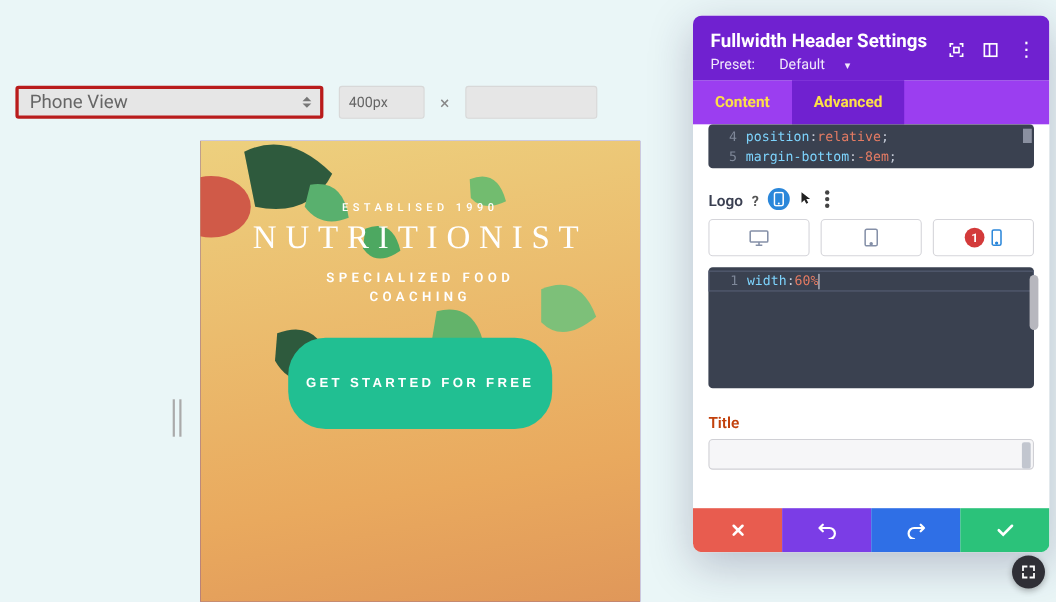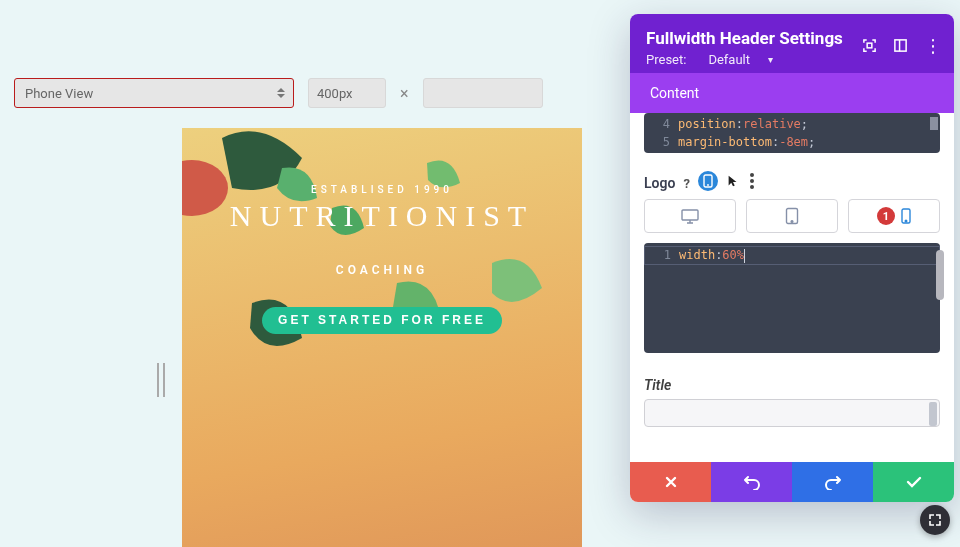--- a/index.html
+++ b/index.html
@@ -17,27 +17,27 @@
     top: 78px;
     left: 14px;
     display: flex;
     gap: 14px;
     align-items: center;
   }
   .select-box {
     position: relative;
     height: 30px;
     background: #e6e6e6;
-    border: 1px solid #b91c1c;
+    border: 3px solid #b91c1c;
     border-radius: 3px;
     display: flex;
     align-items: center;
     padding: 0 26px 0 10px;
     color: #666;
-    font-size: 13px;
+    font-size: 17px;
     cursor: pointer;
   }
   .select-caret {
     position: absolute;
     right: 8px;
     display: flex;
     flex-direction: column;
     gap: 0;
   }
   .caret-up, .caret-down {
@@ -122,21 +122,21 @@
     font-size: 12px;
     color: #fff;
     font-weight: 600;
     text-align: center;
     line-height: 1.5;
     z-index: 2;
   }
   .btn-primary {
     margin-top: 28px;
     width: 240px;
-    padding: 4px 10px;
+    padding: 32px 10px;
     border-radius: 34px;
     background: #21bf92;
     color: #fff;
     border: none;
     letter-spacing: 3px;
     font-size: 12px;
     font-weight: 700;
     line-height: 1.6;
     text-align: center;
     z-index: 2;
@@ -197,22 +197,22 @@
   .header-icons svg { display:block; }
   .header-icons .dots { font-size: 18px; line-height: 0; }
   .tabs {
     display: flex;
     background: #9b3ef0;
   }
   .tab {
     flex: 0 0 auto;
     padding: 12px 20px;
     font-size: 14px;
-    font-weight: 400;
-    color: #ffffff;
+    font-weight: 700;
+    color: #fde047;
     cursor: pointer;
   }
   .tab.active { background: #7021d0; }
   .panel-body {
     flex: 1;
     overflow-y: auto;
     padding: 0 0 10px 0;
     position: relative;
   }
   .code-block {
@@ -227,21 +227,21 @@
     display: flex;
     padding: 1px 8px;
   }
   .gutter {
     width: 18px;
     text-align: right;
     color: #7f8899;
     margin-right: 8px;
     flex-shrink: 0;
   }
-  .tok-prop { color: #fdba74; }
+  .tok-prop { color: #7dd3fc; }
   .tok-sep { color: #c3c9d6; }
   .tok-val { color: #e47b63; }
   .cursor-line { border: 1px solid #565e74; position: relative; }
   .cursor-bar {
     position: absolute;
     width: 1px;
     height: 14px;
     background: #cfd4de;
   }
   .scroll-thumb {
@@ -312,22 +312,21 @@
     font-size: 11px;
     font-weight: 700;
     display: flex;
     align-items: center;
     justify-content: center;
   }
   .section-label {
     padding: 16px 3px 6px 14px;
     font-size: 14px;
     font-weight: 600;
-    color: #404040;
-    font-style: italic;
+    color: #c2410c;
   }
   .input-box {
     margin: 0 14px;
     height: 28px;
     border-radius: 4px;
     border: 1px solid #d0d0d5;
     background: #f6f6f8;
     position:relative;
   }
   .input-box::after{
@@ -413,21 +412,21 @@
       <path d="M100 40 Q130 35 135 70 Q110 80 95 60 Z" fill="#59b06e"></path>
       <path d="M150 80 Q175 70 182 100 Q160 115 148 98 Z" fill="#4da861"></path>
       <path d="M70 175 Q110 160 120 210 Q85 230 68 200 Z" fill="#2e5a3d"></path>
       <path d="M215 155 Q255 145 260 200 Q225 215 210 185 Z" fill="#63b36a"></path>
       <path d="M310 135 Q345 120 360 160 Q330 185 310 165 Z" fill="#7dc079"></path>
       <path d="M245 35 Q270 25 278 55 Q258 65 246 52 Z" fill="#72bc6f"></path>
     </svg>
     <div class="eyebrow">ESTABLISED 1990</div>
     <h1>NUTRITIONIST</h1>
     <div class="subhead">
-      <br>
+      <span>SPECIALIZED FOOD</span><br>
       <span>COACHING</span>
     </div>
     <button class="btn-primary">GET STARTED FOR FREE</button>
   </div>
 </div>
 
 <div class="panel">
   <div class="panel-header">
     <h2>Fullwidth Header Settings</h2>
     <div class="preset-line">
@@ -447,20 +446,21 @@
           <rect x="2" y="2" width="12" height="12"></rect>
           <line x1="7" y1="2" x2="7" y2="14"></line>
         </svg>
       </span>
       <span class="dots">⋮</span>
     </div>
   </div>
 
   <div class="tabs">
     <div class="tab">Content</div>
+    <div class="tab active">Advanced</div>
   </div>
 
   <div class="panel-body">
 
     <div style="margin: 0 14px 8px 14px; background:#3a4150; border-radius:4px; font-family:Consolas,Menlo,monospace; font-size:12px; padding:3px 0; position:relative;">
       <div class="scroll-thumb"></div>
       <div class="code-line">
         <span class="gutter">4</span>
         <span style="overflow:hidden; height:16px;">
           <span class="tok-prop">position</span><span class="tok-sep">:</span><span class="tok-val">relative</span><span class="tok-sep">;</span>

